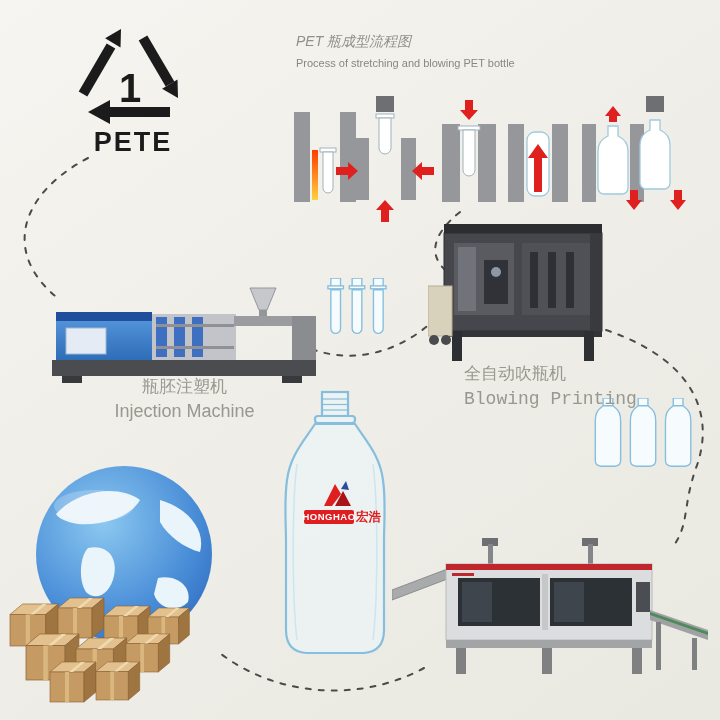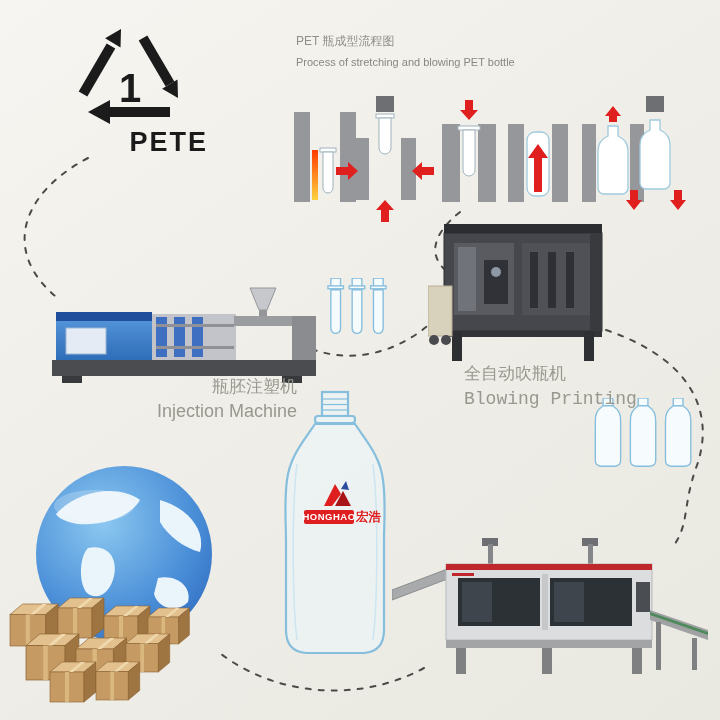--- a/index.html
+++ b/index.html
@@ -8,23 +8,23 @@
     position:relative;width:720px;height:720px;overflow:hidden;
     background:linear-gradient(145deg,#f6f5f1 0%,#efeee8 45%,#e9e8e1 100%);
   }
   .abs{position:absolute;}
   svg{display:block;}
   .connectors{left:0;top:0;z-index:1;pointer-events:none;}
   .art{z-index:2;}
   .lbl{z-index:3;color:#97988f;line-height:1.25;}
   .lbl .zh{font-size:17px;}
   .lbl .en{font-size:18px;margin-top:3px;}
-  .center{text-align:right;}
-  .pete-word{font-size:27px;font-weight:bold;letter-spacing:2px;color:#1b1b1b;text-align:right;width:150px;margin-top:2px;}
-  .title-zh{font-size:12px;color:#8f9089;}
+  .center{text-align:center;}
+  .pete-word{font-size:27px;font-weight:bold;letter-spacing:2px;color:#1b1b1b;text-align:center;width:150px;margin-top:2px;}
+  .title-zh{font-size:14px;color:#8f9089;font-style:italic;}
   .title-en{font-size:11px;color:#87887f;margin-top:6px;}
 </style>
 </head>
 <body>
 
 <div class="canvas">
 
   <svg class="abs connectors" width="720" height="720" viewBox="0 0 720 720">
     <g fill="none" stroke="#4a4a46" stroke-width="2" stroke-dasharray="5 8" stroke-linecap="round">
       <path d="M 88,158 C 18,195 2,255 60,300"></path>

